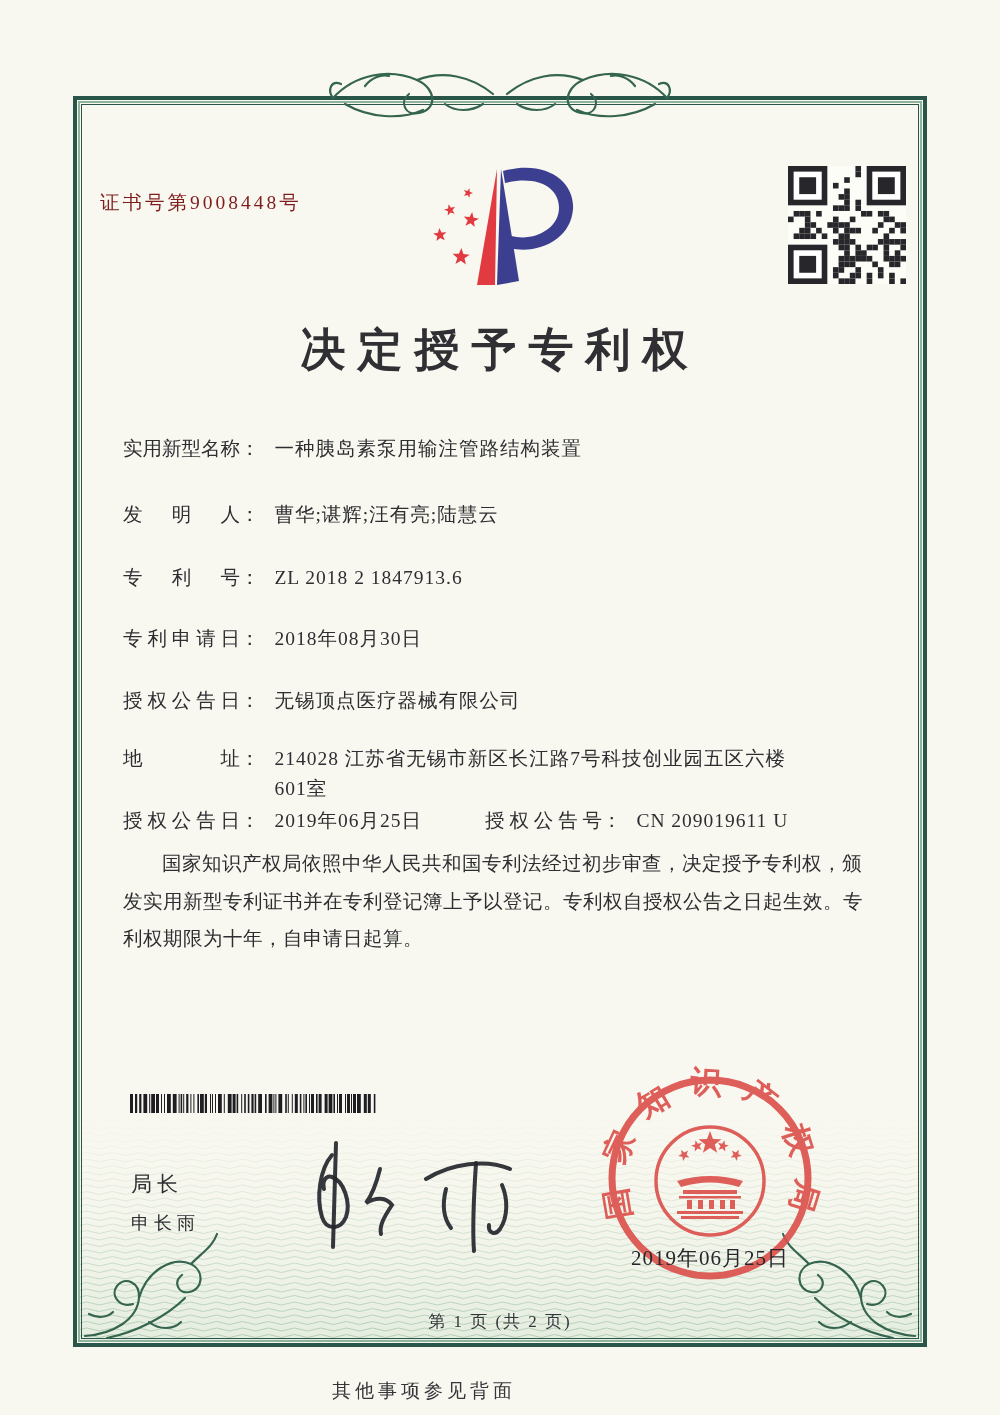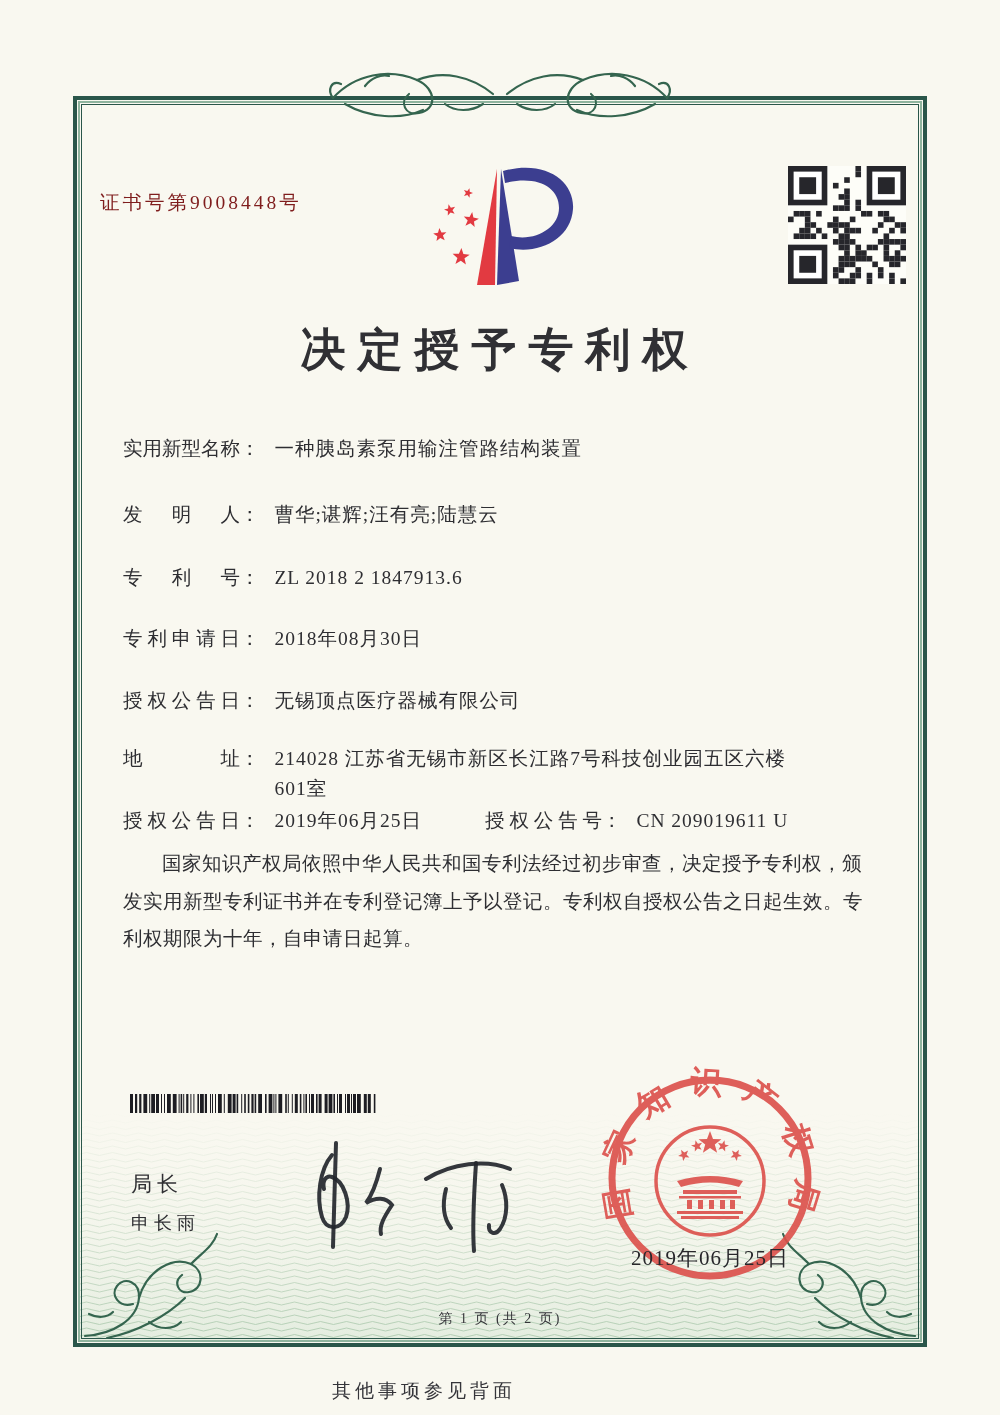--- a/index.html
+++ b/index.html
@@ -52,21 +52,21 @@
   .signature-svg path{stroke:#23262c;stroke-width:4;fill:none;stroke-linecap:round;opacity:.92;}
   .seal-svg{position:absolute;left:595px;top:1063px;width:230px;height:230px;opacity:.9;}
   .seal-stroke{stroke:#dc4f4a;fill:none;}
   .seal-fill{fill:#dc4f4a;}
   #seal-stars{fill:#dc4f4a;}
   .seal-text{font-family:"Liberation Serif","DejaVu Serif",serif;font-size:31px;font-weight:bold;
              fill:#dc4f4a;letter-spacing:20px;}
   .seal-date{position:absolute;left:593px;top:1244px;width:234px;text-align:center;
              font-size:21px;letter-spacing:1px;color:#27272b;}
   .page-num{position:absolute;left:0;width:1000px;top:1310px;text-align:center;
-            font-size:14px;letter-spacing:2px;color:#35353a;}
+            font-size:17px;letter-spacing:2px;color:#35353a;}
   .back-note{position:absolute;left:0;width:848px;top:1378px;text-align:center;
              font-size:19px;letter-spacing:4px;color:#35353a;}
 </style>
 </head>
 <body>
 
 <div class="paper">
 
   <svg class="waves-svg" viewBox="0 0 840 228">
     <defs>

